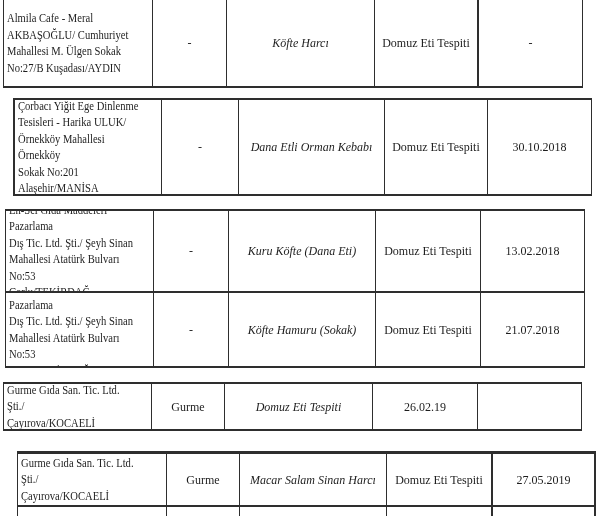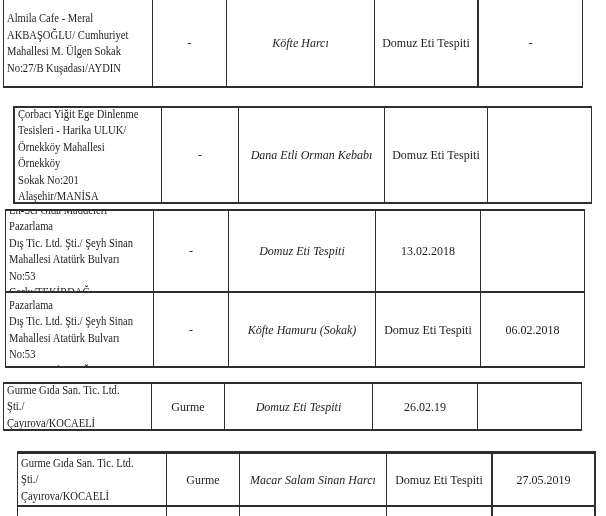--- a/index.html
+++ b/index.html
@@ -56,21 +56,20 @@
     --w1: 149px; --w2: 74px; --w3: 148px; --w4: 104px;
   }
 
   
   .f2 {
     left: 13px; top: 98px; width: 579px; height: 98px;
     border: 1px solid var(--bc);
     border-top-width: 2px;
     border-bottom-width: 2px;
     border-left-width: 2px;
-    margin-top: 8px;
     --w1: 147px; --w2: 77px; --w3: 146px; --w4: 103px;
   }
 
   
   .f3 {
     left: 5px; top: 209px; width: 580px; height: 159px;
     border: 1px solid var(--bc);
     border-top-width: 2px;
     border-bottom-width: 2px;
     --w1: 148px; --w2: 75px; --w3: 147px; --w4: 105px;
@@ -123,46 +122,48 @@
     <div class="row">
       <div class="cell company">
         <span class="company-text">Çorbacı Yiğit Ege Dinlenme
 Tesisleri - Harika ULUK/
 Örnekköy Mahallesi Örnekköy
 Sokak No:201 Alaşehir/MANİSA</span>
       </div>
       <div class="cell">-</div>
       <div class="cell">Dana Etli Orman Kebabı</div>
       <div class="cell">Domuz Eti Tespiti</div>
+      <div class="cell">30.10.2018</div>
     </div>
   </section>
 
   <section class="frag f3">
     <div class="row sep">
       <div class="cell company">
         <span class="company-text">En-Sel Gıda Maddeleri Pazarlama
 Dış Tic. Ltd. Şti./ Şeyh Sinan
 Mahallesi Atatürk Bulvarı No:53
 Çorlu/TEKİRDAĞ</span>
       </div>
       <div class="cell">-</div>
+      <div class="cell">Kuru Köfte (Dana Eti)</div>
       <div class="cell">Domuz Eti Tespiti</div>
       <div class="cell">13.02.2018</div>
     </div>
     <div class="row">
       <div class="cell company">
         <span class="company-text">En-Sel Gıda Maddeleri Pazarlama
 Dış Tic. Ltd. Şti./ Şeyh Sinan
 Mahallesi Atatürk Bulvarı No:53
 Çorlu/TEKİRDAĞ</span>
       </div>
       <div class="cell">-</div>
       <div class="cell">Köfte Hamuru (Sokak)</div>
       <div class="cell">Domuz Eti Tespiti</div>
-      <div class="cell">06.02.2018</div>
+      <div class="cell">21.07.2018</div>
     </div>
   </section>
 
   <section class="frag f4">
     <div class="row">
       <div class="cell company">
         <span class="company-text">Gurme Gıda San. Tic. Ltd. Şti./
 Çayırova/KOCAELİ</span>
       </div>
       <div class="cell">Gurme</div>

